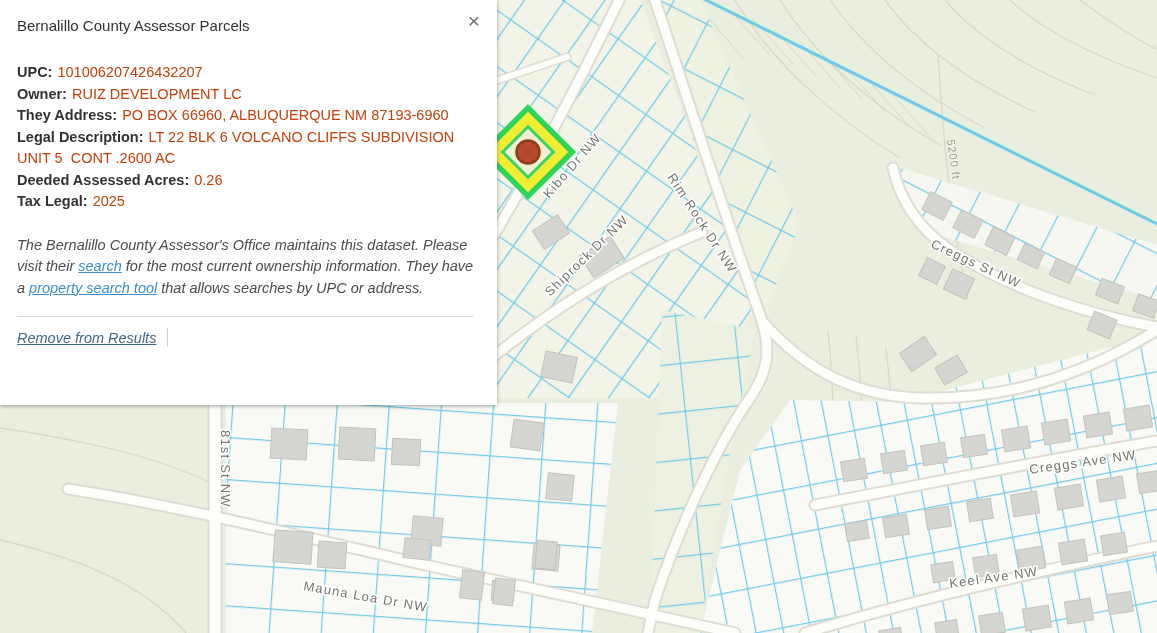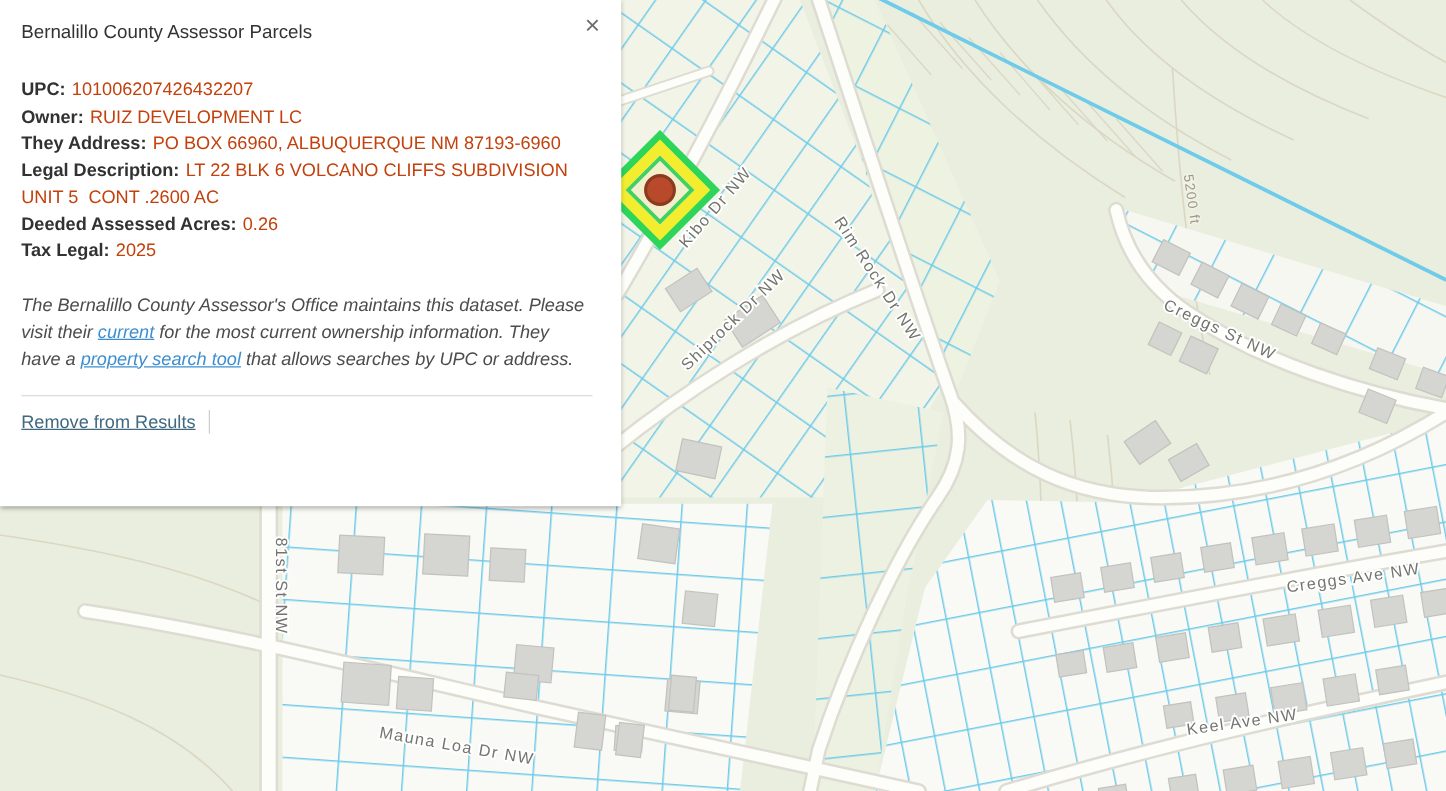--- a/index.html
+++ b/index.html
@@ -22,21 +22,21 @@
   #close-btn{position:absolute;top:8px;right:10px;width:26px;height:26px;border:none;background:none;
     color:#6e6e6e;font-size:21px;line-height:26px;padding:0;cursor:pointer;font-family:inherit;}
   #fields{margin-top:26px;}
   .fld{margin:0;}
   .lbl{font-weight:bold;color:#323232;margin-right:5px;margin-top:20px;}
   .val{color:#c2410c;white-space:pre-wrap;}
   #disclaimer{font-style:italic;margin:22px 0 0 0;color:#4c4c4c;}
   #disclaimer a{font-style:italic;}
   a.blue-link{color:#3d8ecf;text-decoration:underline;cursor:pointer;}
   #rule{border:none;border-top:1px solid #dcdcdc;margin:17px 0 0 0;}
-  #actions{margin-top:11px;display:flex;align-items:flex-start;}
+  #actions{margin-top:11px;display:flex;align-items:flex-start;font-style:italic;}
   a.action-link{color:#406981;text-decoration:underline;cursor:pointer;font-size:14.5px;}
   .sep{display:inline-block;width:1px;height:19px;background:#cfcfcf;margin:0 11px;}
 </style>
 </head>
 <body>
 
 <div id="stage">
 
   <div id="map">
     <svg width="1157" height="633" viewBox="0 0 1157 633" xmlns="http://www.w3.org/2000/svg">
@@ -222,21 +222,21 @@
 
     <div id="fields">
       <p class="fld"><span class="lbl">UPC:</span><span class="val">101006207426432207</span></p>
       <p class="fld"><span class="lbl">Owner:</span><span class="val">RUIZ DEVELOPMENT LC</span></p>
       <p class="fld"><span class="lbl">They Address:</span><span class="val">PO BOX 66960, ALBUQUERQUE NM 87193-6960</span></p>
       <p class="fld"><span class="lbl">Legal Description:</span><span class="val">LT 22 BLK 6 VOLCANO CLIFFS SUBDIVISION UNIT 5  CONT .2600 AC</span></p>
       <p class="fld"><span class="lbl">Deeded Assessed Acres:</span><span class="val">0.26</span></p>
       <p class="fld"><span class="lbl">Tax Legal:</span><span class="val">2025</span></p>
     </div>
 
-    <p id="disclaimer"><span>The Bernalillo County Assessor's Office maintains this dataset. Please visit their </span><a class="blue-link">current</a><span> for the most current ownership information. They have a </span><a class="blue-link">property search tool</a><span> that allows searches by UPC or address.</span></p>
+    <p id="disclaimer"><span>The Bernalillo County Assessor's Office maintains this dataset. Please visit their </span><a class="blue-link">search</a><span> for the most current ownership information. They have a </span><a class="blue-link">property search tool</a><span> that allows searches by UPC or address.</span></p>
 
     <hr id="rule">
 
     <div id="actions">
       <a class="action-link">Remove from Results</a>
       <span class="sep"></span>
     </div>
   </div>
 
 </div>

